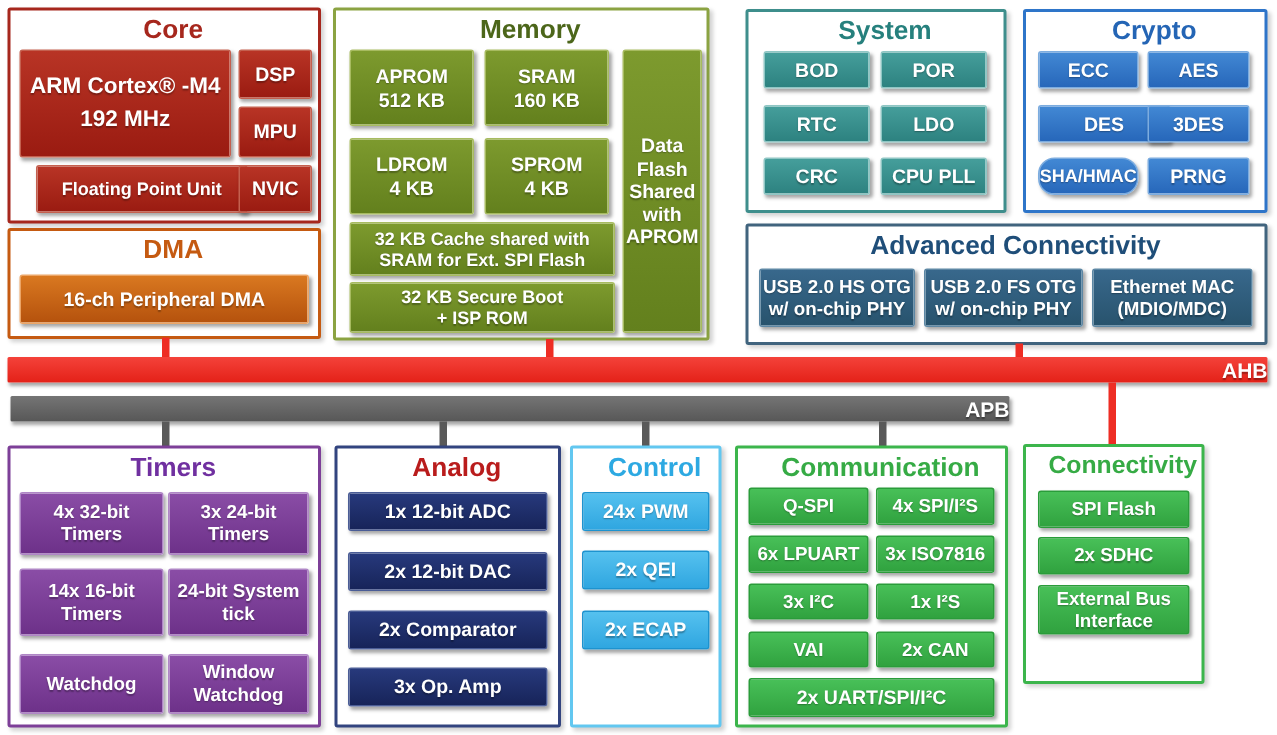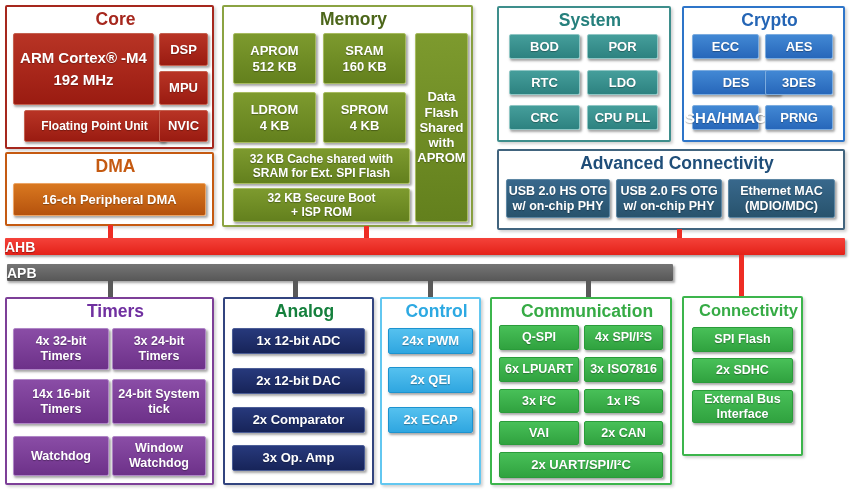--- a/index.html
+++ b/index.html
@@ -9,44 +9,44 @@
          box-shadow:2px 2px 3px rgba(0,0,0,0.18);box-sizing:border-box;}
   .ptitle{position:absolute;left:0;right:0;top:1px;text-align:center;font-weight:bold;
           font-size:17.5px;line-height:23px;white-space:pre-line;padding-left:12px;}
   .blk{position:absolute;display:flex;align-items:center;justify-content:center;text-align:center;
        color:#ffffff;font-weight:bold;font-size:13px;line-height:1.18;white-space:pre-line;
        border:1px solid;border-radius:2px;box-sizing:border-box;
        box-shadow:1.5px 2px 2.5px rgba(0,0,0,0.35);text-shadow:0 1px 1px rgba(0,0,0,0.30);}
   .f15{font-size:15px;line-height:1.45;}
   .f125{font-size:12.5px;}
   .f12{font-size:12px;}
-  .f11{font-size:15px;}
+  .f11{font-size:12px;border-radius:11px;}
   
   .p-core{border-color:#a6271d}.t-core{color:#a6271d}
   .b-core{background:linear-gradient(180deg,#b83425,#9a1b11);border-color:#c4604f}
   .p-dma{border-color:#c55a11}.t-dma{color:#c55a11}
   .b-dma{background:linear-gradient(180deg,#d97820,#b5520d);border-color:#eca566}
   .p-mem{border-color:#8ba342}.t-mem{color:#4c661a}
   .b-mem{background:linear-gradient(180deg,#7d9a2e,#63801d);border-color:#a7bb60}
   .p-sys{border-color:#3e8e8c}.t-sys{color:#26807d}
   .b-sys{background:linear-gradient(180deg,#459e9b,#2d8280);border-color:#8fc6c4}
   .p-cry{border-color:#2e75c9}.t-cry{color:#2465b5}
   .b-cry{background:linear-gradient(180deg,#4288d4,#2767ba);border-color:#7cacdf}
   .p-adv{border-color:#41647e}.t-adv{color:#1f4e79}
   .b-adv{background:linear-gradient(180deg,#38688c,#28536d);border-color:#5d87a4}
   .p-tim{border-color:#7d3f98}.t-tim{color:#7030a0}
   .b-tim{background:linear-gradient(180deg,#8a4da6,#6d3189);border-color:#af86c6}
-  .p-ana{border-color:#32447f}.t-ana{color:#15803d}
+  .p-ana{border-color:#32447f}.t-ana{color:#b91c1c}
   .b-ana{background:linear-gradient(180deg,#27397c,#172459);border-color:#4b5d96}
   .p-ctl{border-color:#62c7f0}.t-ctl{color:#2da9e2}
   .b-ctl{background:linear-gradient(180deg,#55c1ef,#2fa6e0);border-color:#1d93cf}
   .p-grn{border-color:#3cb54c}.t-grn{color:#36ab45}
   .b-grn{background:linear-gradient(180deg,#48c058,#30a23f);border-color:#2a9c3a}
   
-  .bus{position:absolute;display:flex;align-items:center;justify-content:flex-start;color:#fff;
+  .bus{position:absolute;display:flex;align-items:center;justify-content:flex-end;color:#fff;
        font-weight:bold;font-size:14px;border-radius:1px;text-shadow:0 1px 1px rgba(0,0,0,0.35);
        box-shadow:1.5px 2px 2.5px rgba(0,0,0,0.35);}
   .bus-ahb{background:linear-gradient(180deg,#f4423a,#e42118);}
   .bus-apb{background:linear-gradient(180deg,#757575,#575757);}
   .conn{position:absolute;}
   .conn-red{background:#ee2d24;}
   .conn-gray{background:#595959;}
 </style>
 </head>
 <body>

